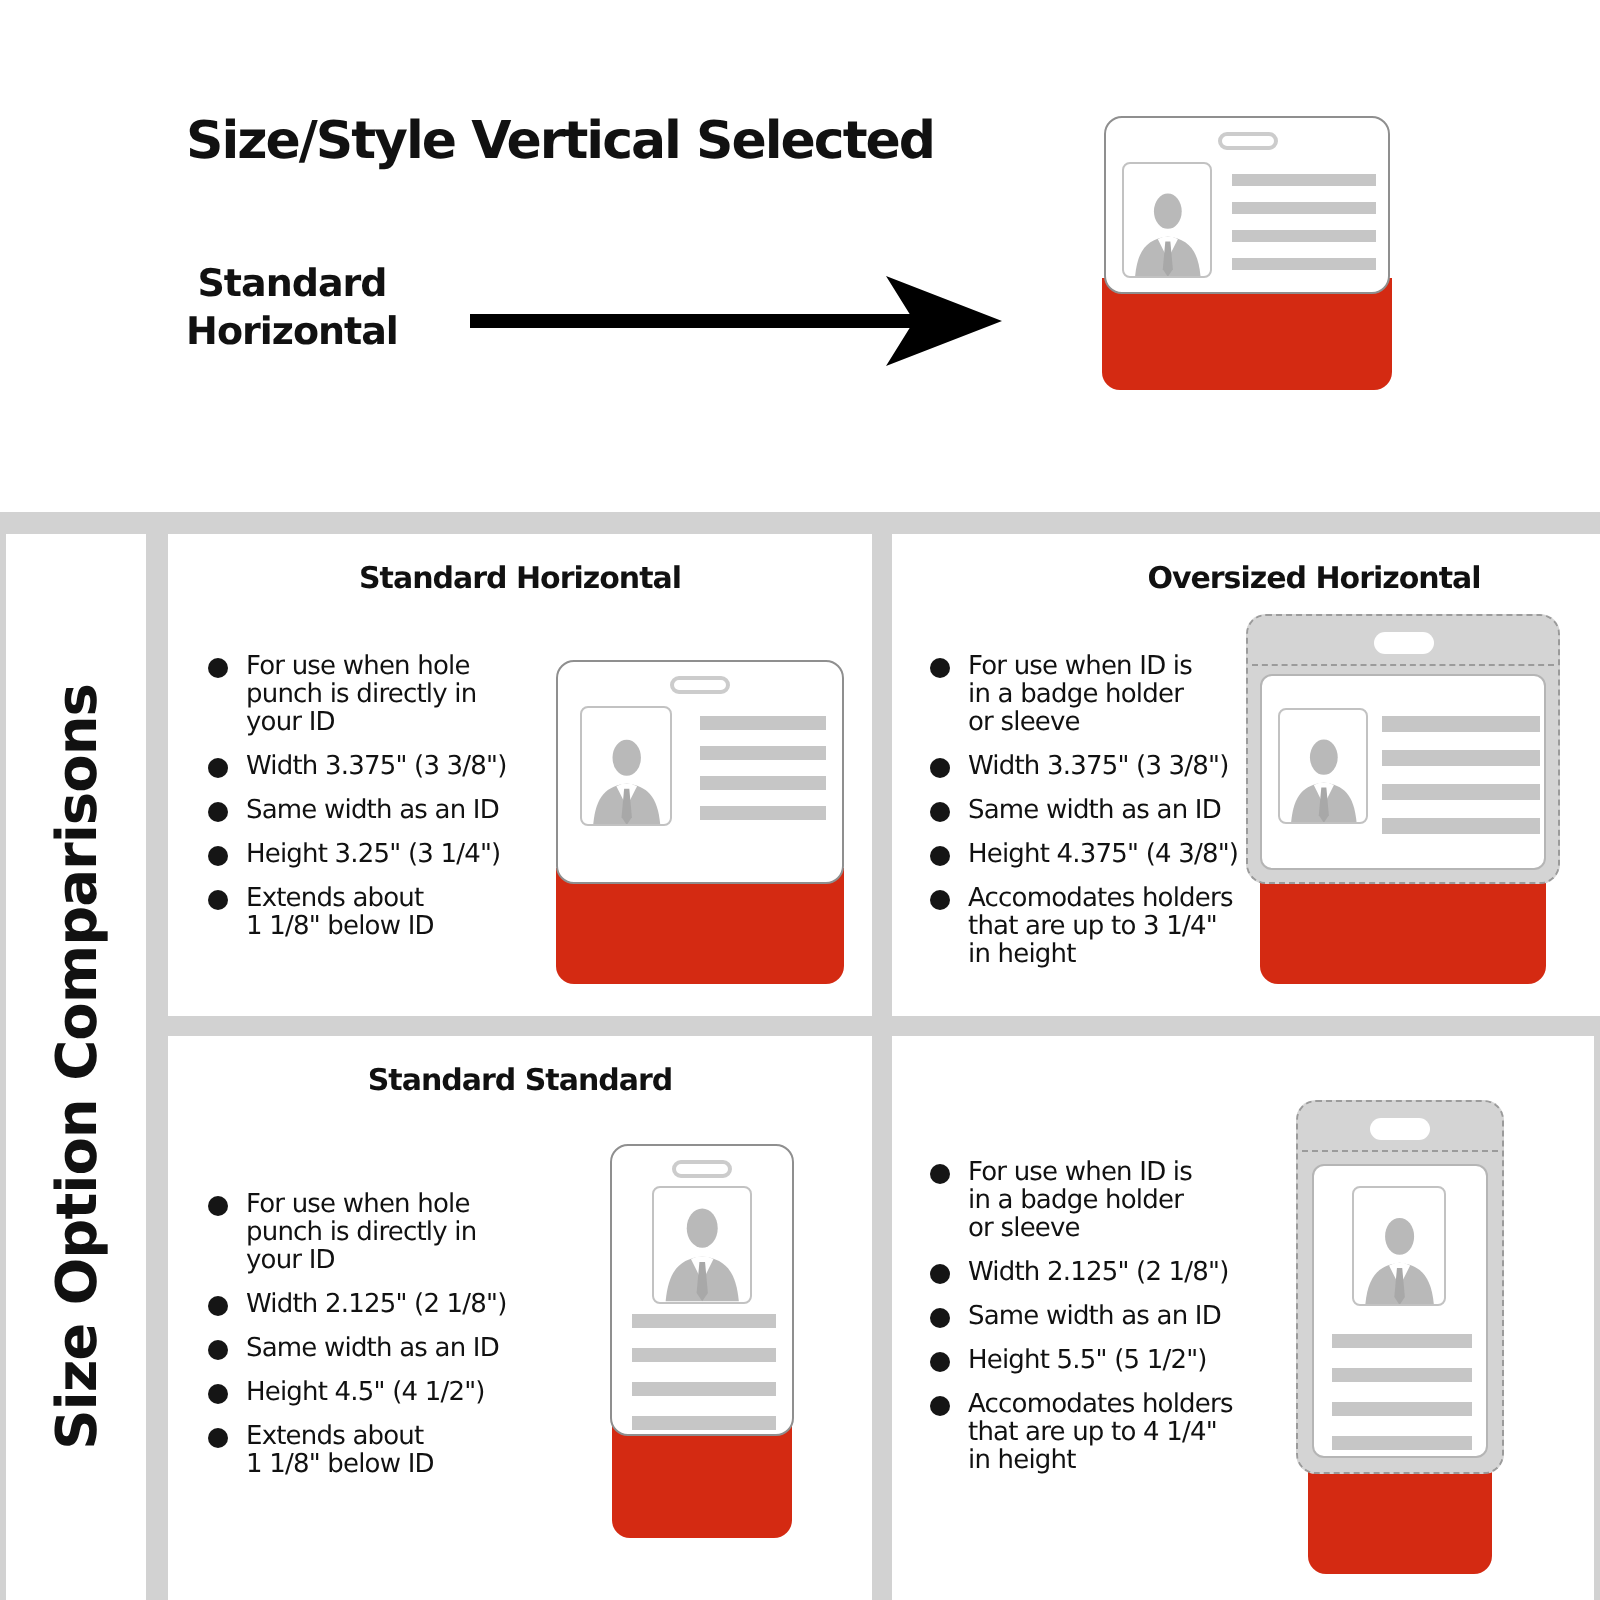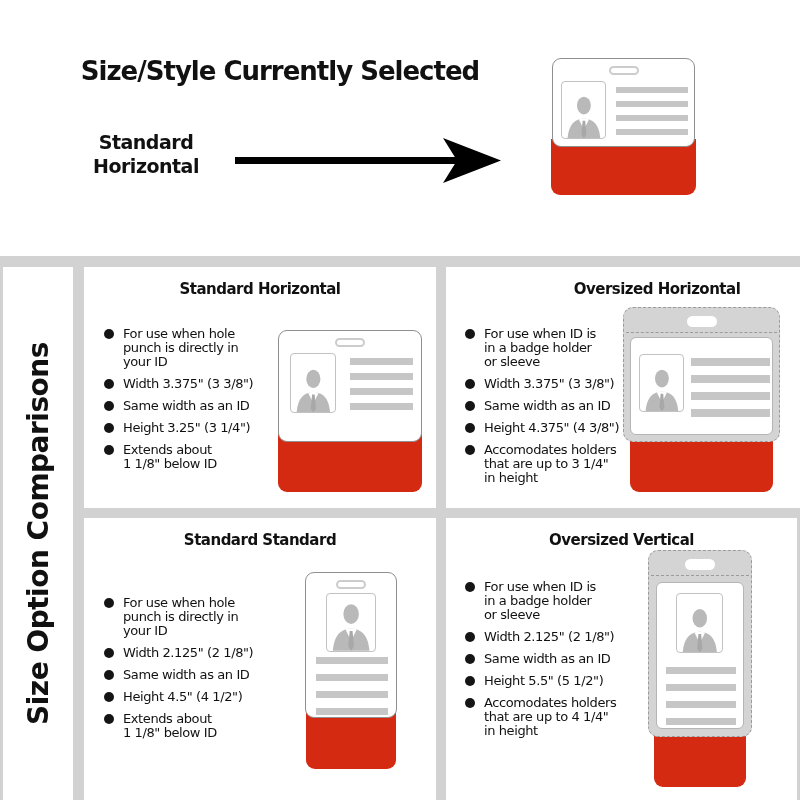--- a/index.html
+++ b/index.html
@@ -103,21 +103,21 @@
   .q3 .bullets{left:18px;top:78px;}
   .q4 .bullets{left:17px;top:62px;}
   .q1 .badge{left:194px;top:63px;}
   .q2 .badge{left:177px;top:40px;}
   .q3 .badge{left:221px;top:54px;}
   .q4 .badge{left:202px;top:32px;}
 </style>
 </head>
 <body>
 
-<div class="top-title">Size/Style Currently Selected</div>
+<div class="top-title">Size/Style Vertical Selected</div>
 <div class="sel-label">Standard
 Horizontal</div>
 
 <div class="arrow">
   <svg width="270" height="52" viewBox="0 0 270 52" aria-hidden="true">
     <rect x="2" y="23" width="222" height="7" fill="#000"></rect>
     <path d="M210 4 L268 26.5 L210 49 L224 26.5 Z" fill="#000"></path>
   </svg>
 </div>
 
@@ -254,21 +254,20 @@
             <i></i>
             <i></i>
             <i></i>
           </div>
       </div>
       <div class="redpart"></div>
     </div>
   </div>
 
   <div class="cell q4">
-    <h3 class="q-title">Oversized Vertical</h3>
     <ul class="bullets">
         <li>For use when ID is
 in a badge holder
 or sleeve</li>
         <li>Width 2.125" (2 1/8")</li>
         <li>Same width as an ID</li>
         <li>Height 5.5" (5 1/2")</li>
         <li>Accomodates holders
 that are up to 4 1/4"
 in height</li>

